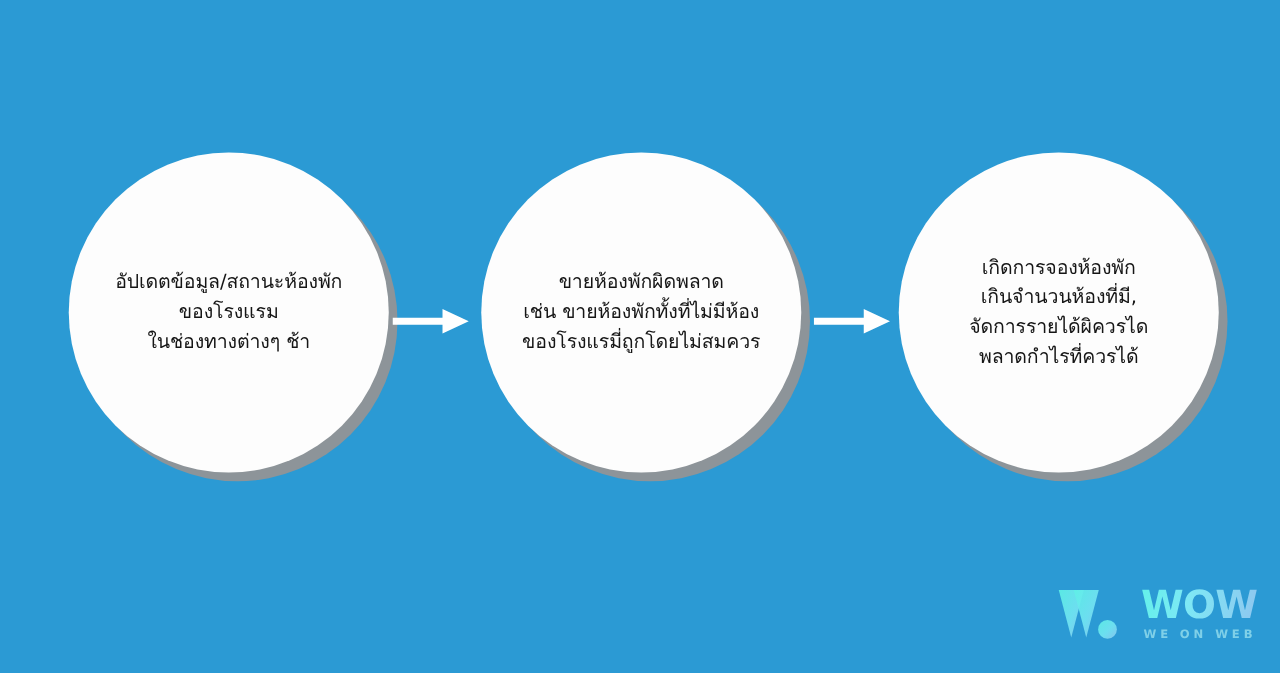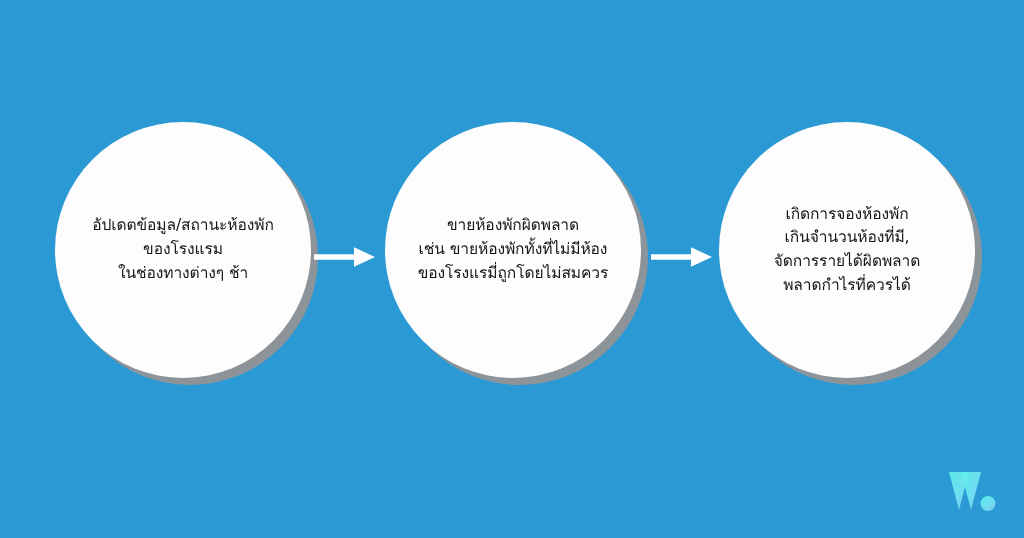--- a/index.html
+++ b/index.html
@@ -144,33 +144,37 @@
     <svg viewBox="0 0 62 28" xmlns="http://www.w3.org/2000/svg">
       <path d="M0 11.2 L40 11.2 L40 4.2 L61 14 L40 23.8 L40 16.8 L0 16.8 Z" fill="#ffffff"></path>
     </svg>
   </div>
 
   <div class="circle-wrap" data-idx="2">
     <div class="circle-shadow"></div>
     <div class="circle">
       <div class="circle-text">เกิดการจองห้องพัก
 เกินจำนวนห้องที่มี,
-จัดการรายได้ผิดพลาด
+จัดการรายได้ผิควรได
 พลาดกำไรที่ควรได้</div>
     </div>
   </div>
 
 </div>
 
 <div id="logo">
   <svg id="logo-mark" viewBox="0 0 58 44" xmlns="http://www.w3.org/2000/svg">
     <defs>
       <linearGradient id="wgrad" x1="0" y1="0" x2="1" y2="1">
         <stop offset="0%" stop-color="#5ef0e6"></stop>
         <stop offset="55%" stop-color="#72e4f2"></stop>
         <stop offset="100%" stop-color="#8cc8f0"></stop>
       </linearGradient>
     </defs>
     <polygon points="1,2 21,2 11,40" fill="url(#wgrad)" opacity="0.92"></polygon>
     <polygon points="13,2 33,2 23,40" fill="url(#wgrad)" opacity="0.92"></polygon>
     <circle cx="40" cy="33.5" r="7.5" fill="url(#wgrad)" opacity="0.92"></circle>
   </svg>
+  <div id="logo-words">
+    <div id="logo-wordmark">WOW</div>
+    <div id="logo-tagline">WE ON WEB</div>
+  </div>
 </div>
 
 </body></html>

